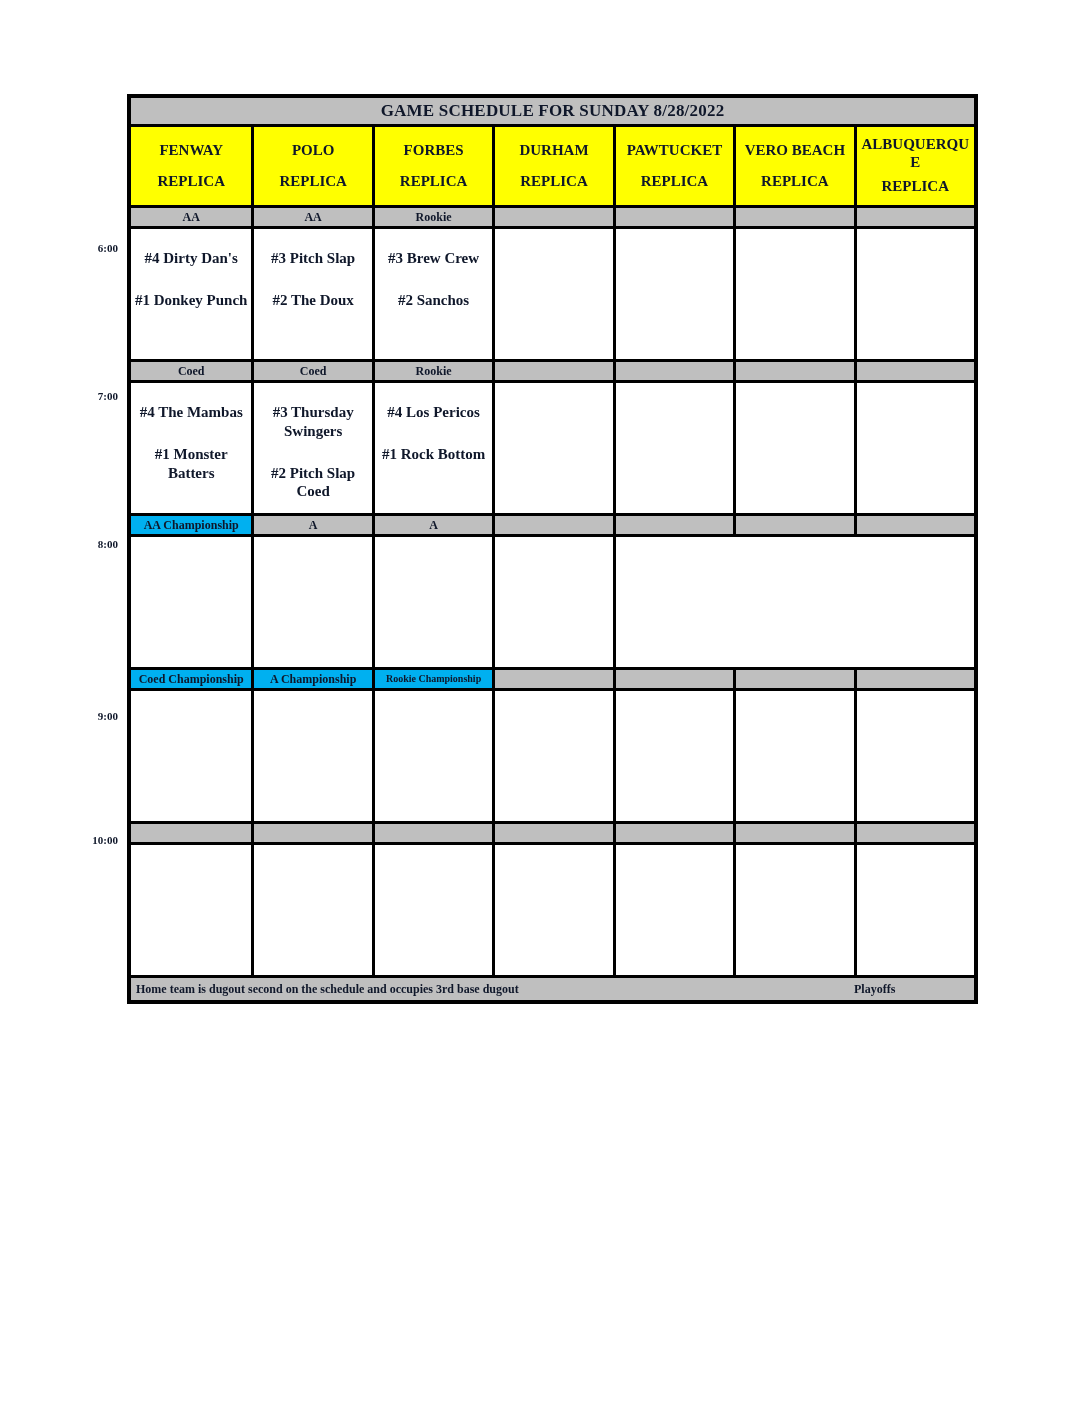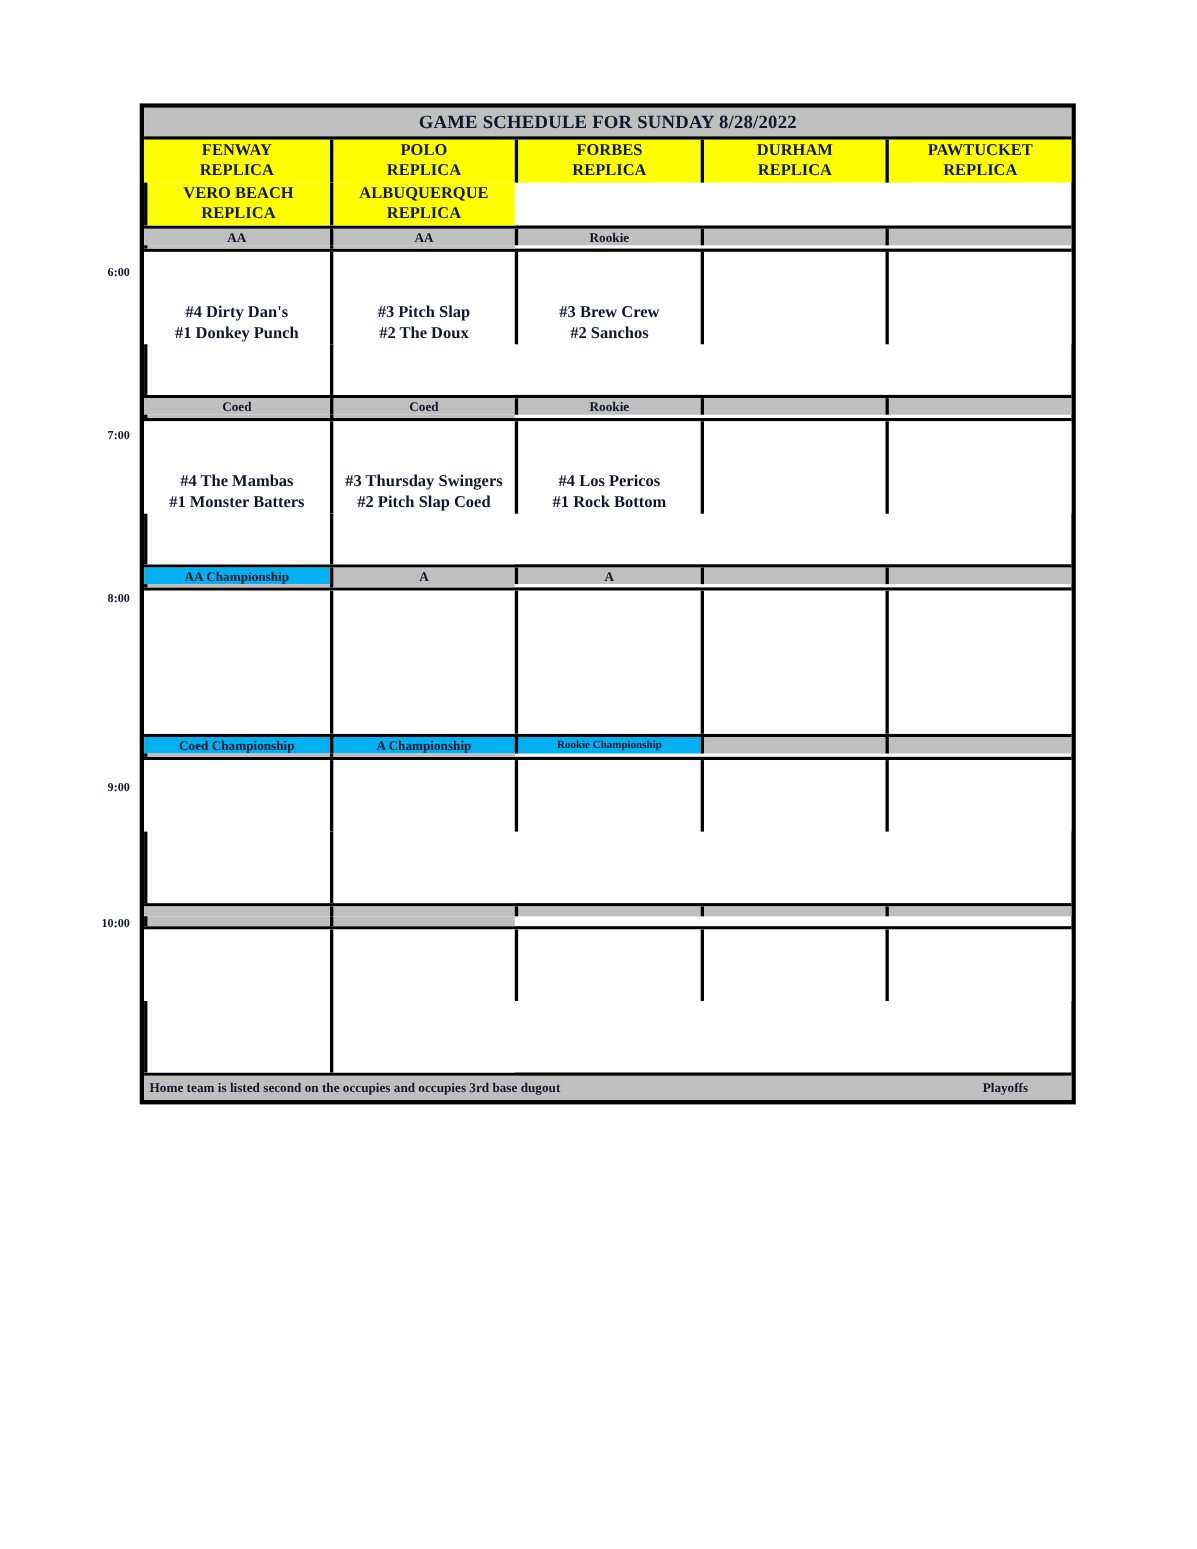--- a/index.html
+++ b/index.html
@@ -24,21 +24,21 @@
   }
   .title-row {
     height:26px;
     line-height:26px;
     background:var(--bar-bg,#BFBFBF);
     border-bottom:3px solid var(--border,#000);
     text-align:center;
     font-size:17px;
     letter-spacing:0.2px;
   }
-  .grid-row { display:grid; grid-template-columns:repeat(5,1fr); }
+  .grid-row { display:grid; grid-template-columns:repeat(7,1fr); }
   .grid-row > div { border-left:3px solid var(--border,#000); box-sizing:border-box; overflow:hidden; }
   .grid-row > div:first-child { border-left:none; }
   .header-row { height:78px; border-bottom:3px solid var(--border,#000); }
   .field-cell {
     background:var(--field-bg,#FFFF00);
     display:flex; flex-direction:column;
     justify-content:space-evenly; align-items:center;
     text-align:center; font-size:15px; line-height:1.15;
     padding:2px; 
   }
@@ -49,33 +49,34 @@
     background:var(--division-bg,#BFBFBF);
     display:flex; align-items:center; justify-content:center;
     font-size:12px; line-height:1;
   }
   .division-cell.championship { background:var(--championship-bg,#00B0F0); }
   .division-cell.small-label { font-size:10px; }
   .game-row { height:130px; border-bottom:3px solid var(--border,#000); }
   .game-cell {
     background:#fff;
     display:flex; flex-direction:column;
-    justify-content:flex-end; align-items:center;
+    justify-content:flex-start; align-items:center;
     text-align:center; font-size:15px; line-height:1.25;
-    padding:0 2px;
+    padding:20px 2px;
+    gap:23px;
   }
   .team { width:100%; }
   .footer-row {
     height:22px;
     background:var(--bar-bg,#BFBFBF);
     display:flex; align-items:center;
     font-size:12px;
   }
   .footer-note { flex:1; padding-left:5px; text-align:left; }
-  .playoffs-label { width:120px; text-align:center; }
+  .playoffs-label { width:120px; }
   .time-label {
     position:absolute;
     left:30px; width:88px;
     text-align:right;
     font-size:11px;
     line-height:12px;
   }
 </style>
 </head>
 <body>
@@ -215,21 +216,21 @@
           <div class="game-cell"></div>
           <div class="game-cell"></div>
           <div class="game-cell"></div>
           <div class="game-cell"></div>
           <div class="game-cell"></div>
           <div class="game-cell"></div>
           <div class="game-cell"></div>
         </div>
       </div>
     <div class="footer-row">
-      <span class="footer-note">Home team is listed second on the occupies and occupies 3rd base dugout</span>
+      <span class="footer-note">Home team is dugout second on the schedule and occupies 3rd base dugout</span>
       <span class="playoffs-label">Playoffs</span>
     </div>
   </div>
   <div id="time-labels">
       <div class="time-label" style="top: 242px;">6:00</div>
       <div class="time-label" style="top: 390px;">7:00</div>
       <div class="time-label" style="top: 538px;">8:00</div>
       <div class="time-label" style="top: 710px;">9:00</div>
       <div class="time-label" style="top: 834px;">10:00</div>
     </div>

